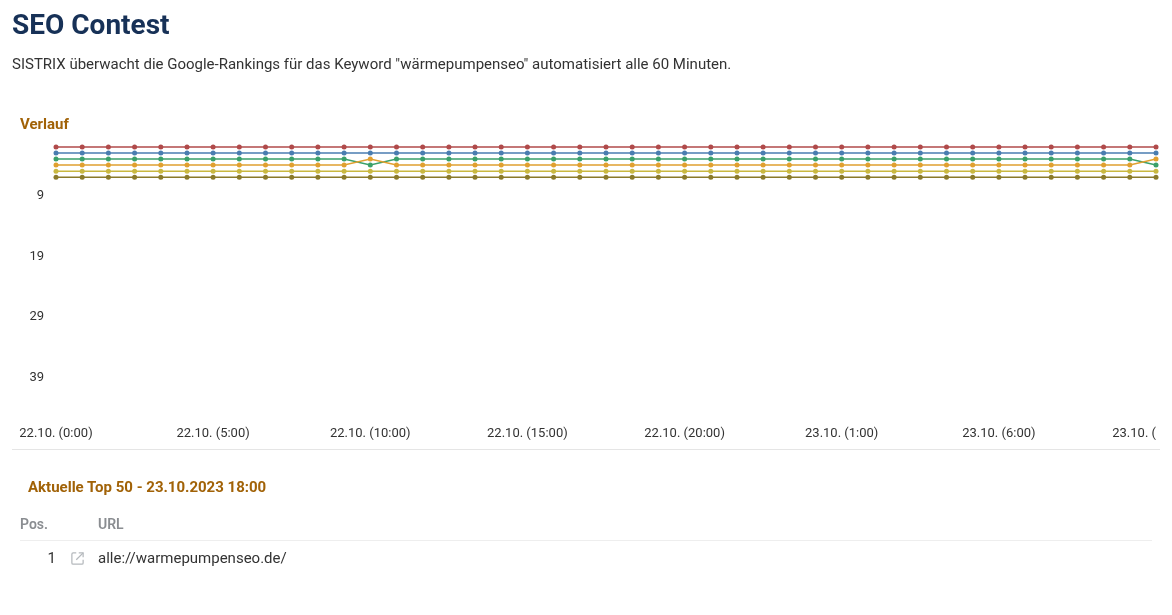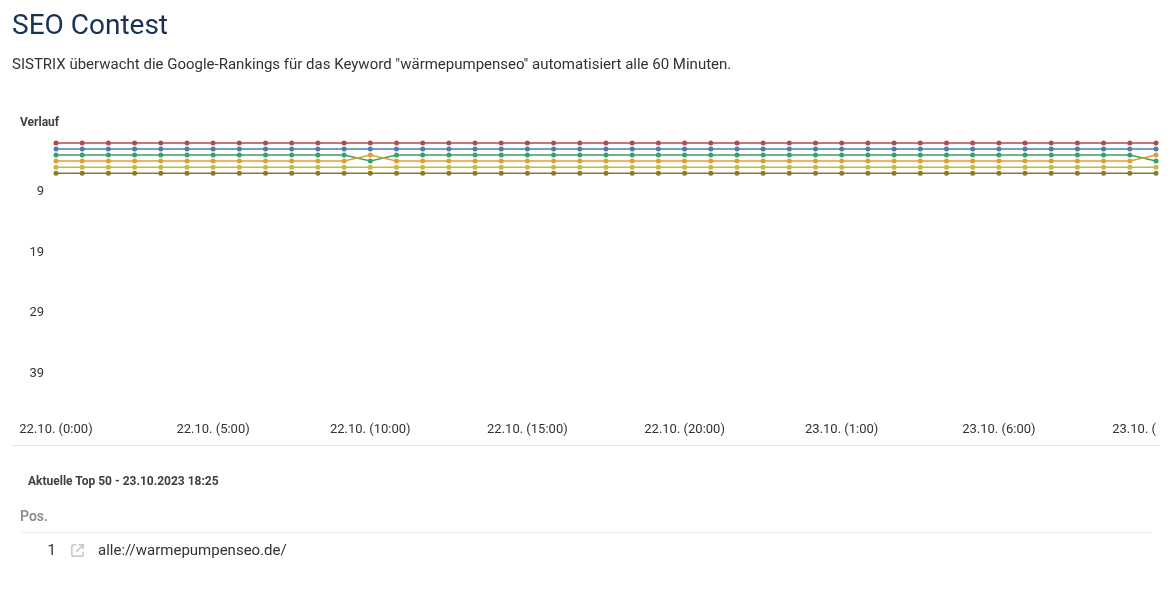--- a/index.html
+++ b/index.html
@@ -8,32 +8,32 @@
     padding: 0;
     font-family: -apple-system, BlinkMacSystemFont, "Segoe UI", Roboto, Arial, sans-serif;
     background: #fff;
     color: #222;
     width: 1172px;
   }
   .page { padding: 0 12px; }
   h1 {
     color: #173157;
     font-size: 28px;
-    font-weight: 400;
+    font-weight: 700;
     margin: 8px 0 14px 0;
   }
   .intro {
     font-size: 15px;
     color: #333;
     margin-bottom: 32px;
   }
   .section-title {
-    color: #404040;
+    color: #a16207;
     font-weight: 700;
-    font-size: 12px;
+    font-size: 15px;
     padding: 10px 8px 10px 8px;
   }
   .chart-wrap {
     border-bottom: 1px solid #e5e5e5;
     padding-bottom: 6px;
     margin-bottom: 18px;
   }
   .chart {
     position: relative;
     width: 100%;
@@ -350,24 +350,25 @@
           <text x="515.4" y="294" font-size="13" fill="#333" text-anchor="middle">22.10. (15:00)</text>
           <text x="672.6" y="294" font-size="13" fill="#333" text-anchor="middle">22.10. (20:00)</text>
           <text x="829.7" y="294" font-size="13" fill="#333" text-anchor="middle">23.10. (1:00)</text>
           <text x="986.9" y="294" font-size="13" fill="#333" text-anchor="middle">23.10. (6:00)</text>
           <text x="1144.0" y="294" font-size="13" fill="#333" text-anchor="end">23.10. (</text>
         </svg>
     </div>
   </div>
 
   <div class="top50">
-    <div class="section-title">Aktuelle Top 50 - 23.10.2023 18:25</div>
+    <div class="section-title">Aktuelle Top 50 - 23.10.2023 18:00</div>
     <div class="thead">
       <div class="col-pos">Pos.</div>
       <div class="col-icon"></div>
+      <div class="col-url">URL</div>
     </div>
     <div id="rows">
         <div class="trow">
       <div class="col-pos">1</div>
       <div class="col-icon">
         <a href="#" class="ext-icon">
           <svg viewBox="0 0 24 24" fill="none" stroke="currentColor" stroke-width="2">
             <path d="M14 3h7v7"></path>
                 <path d="M10 14L21 3"></path>
             <path d="M21 14v5a2 2 0 0 1-2 2H5a2 2 0 0 1-2-2V5a2 2 0 0 1 2-2h5"></path>

